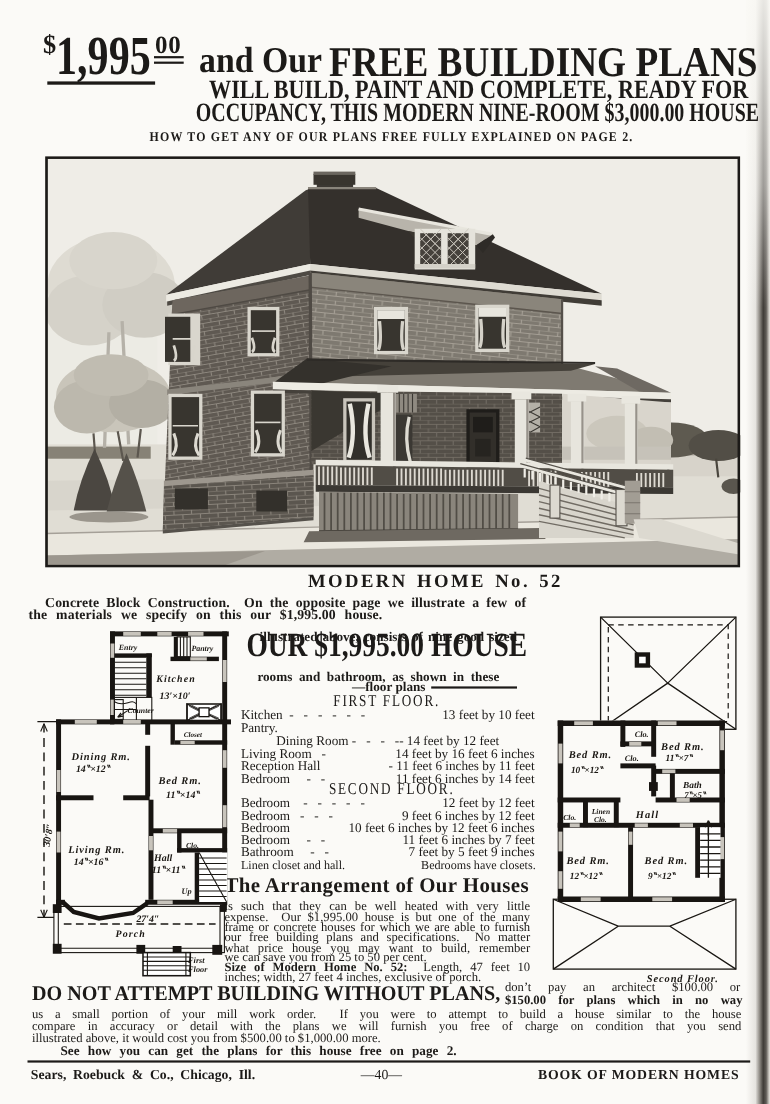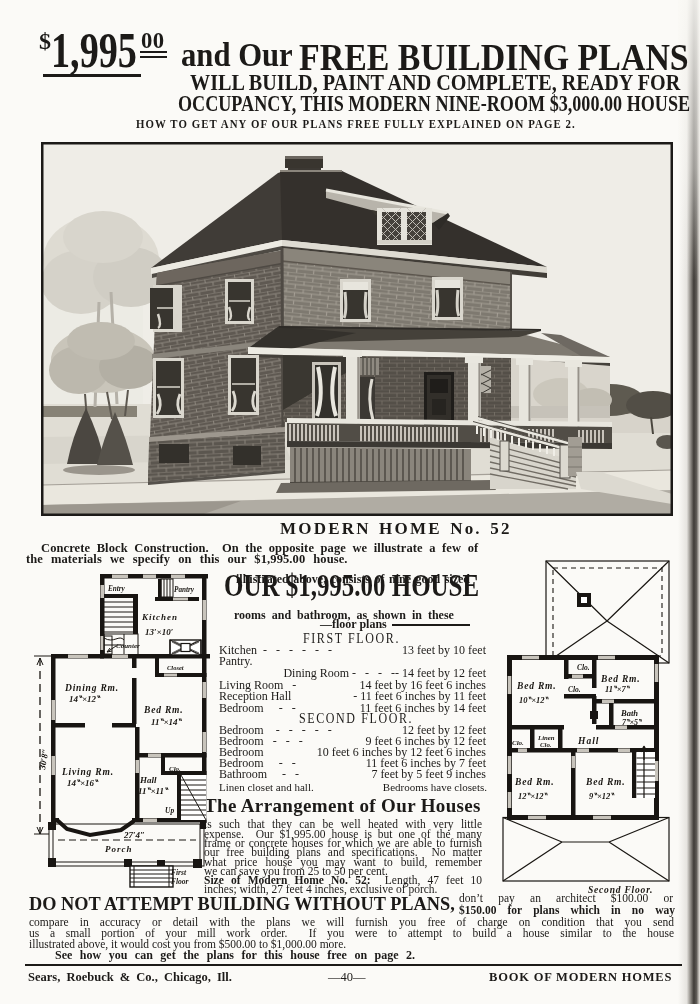--- a/index.html
+++ b/index.html
@@ -364,21 +364,21 @@
 <div class="abs" style="left:392px;top:624px;width:78px;height:1.6px;background:#1c1a18;"></div>
 
 <div class="abs nw sc" style="left:303px;top:630.1px;font-size:15px;letter-spacing:2px;transform:scale(0.80,1);">FIRST FLOOR.</div>
 
 <div class="abs" style="left:219px;top:644.9px;width:267px;font-size:12px;line-height:11.6px;">
   <div style="display:flex;justify-content:space-between">
       <span>Kitchen&nbsp; -&nbsp;&nbsp; -&nbsp;&nbsp; -&nbsp;&nbsp; -&nbsp;&nbsp; -&nbsp;&nbsp; -</span>
       <span>13 feet by 10 feet</span>
     </div>
   <div><span>Pantry.</span></div>
-  <div style="display:flex;justify-content:flex-end">
+  <div style="display:flex;justify-content:center">
       <span>Dining Room -&nbsp;&nbsp; -&nbsp;&nbsp; -&nbsp;&nbsp; -</span>
       <span>- 14 feet by 12 feet</span>
     </div>
   <div style="display:flex;justify-content:space-between">
       <span>Living Room&nbsp;&nbsp; -</span>
       <span>14 feet by 16 feet 6 inches</span>
     </div>
   <div style="display:flex;justify-content:space-between">
       <span>Reception Hall</span>
       <span>- 11 feet 6 inches by 11 feet</span>
@@ -757,22 +757,22 @@
 </svg>
 </div>
 
 <div class="abs nw sc" style="left:29px;top:893.1px;font-weight:bold;font-size:19px;transform:scale(0.964,1);">DO NOT ATTEMPT BUILDING WITHOUT PLANS,</div>
 
 <div class="abs jl" style="left:459px;top:893.4px;width:214px;font-weight:normal;font-size:11.5px;line-height:11.5px;">don’t pay an architect $100.00 or</div>
 
 <div class="abs jl" style="left:459px;top:904.9px;width:216px;font-weight:bold;font-size:11.5px;line-height:11.5px;">$150.00 for plans which in no way</div>
 
 <div class="abs" style="left:29px;top:916.6px;width:645px;font-size:11.5px;line-height:11px;">
+  <div class="jl">us a small portion of your mill work order.&nbsp; If you were to attempt to build a house similar to the house</div>
   <div class="jl">compare in accuracy or detail with the plans we will furnish you free of charge on condition that you send</div>
-  <div class="jl">us a small portion of your mill work order.&nbsp; If you were to attempt to build a house similar to the house</div>
   <div>illustrated above, it would cost you from $500.00 to $1,000.00 more.</div>
 </div>
 
 <div class="abs nw" style="left:55px;top:947.8px;font-weight:bold;font-size:12px;word-spacing:4.5px;">See how you can get the plans for this house free on page 2.</div>
 
 <div class="abs" style="left:25px;top:964px;width:657px;height:1.5px;background:#1c1a18;"></div>
 
 <div class="abs nw" style="left:28px;top:969.6px;font-weight:bold;font-size:12.5px;word-spacing:3px;">Sears, Roebuck &amp; Co., Chicago, Ill.</div>
 
 <div class="abs nw" style="left:328px;top:969.6px;font-size:12.5px;">—40—</div>

